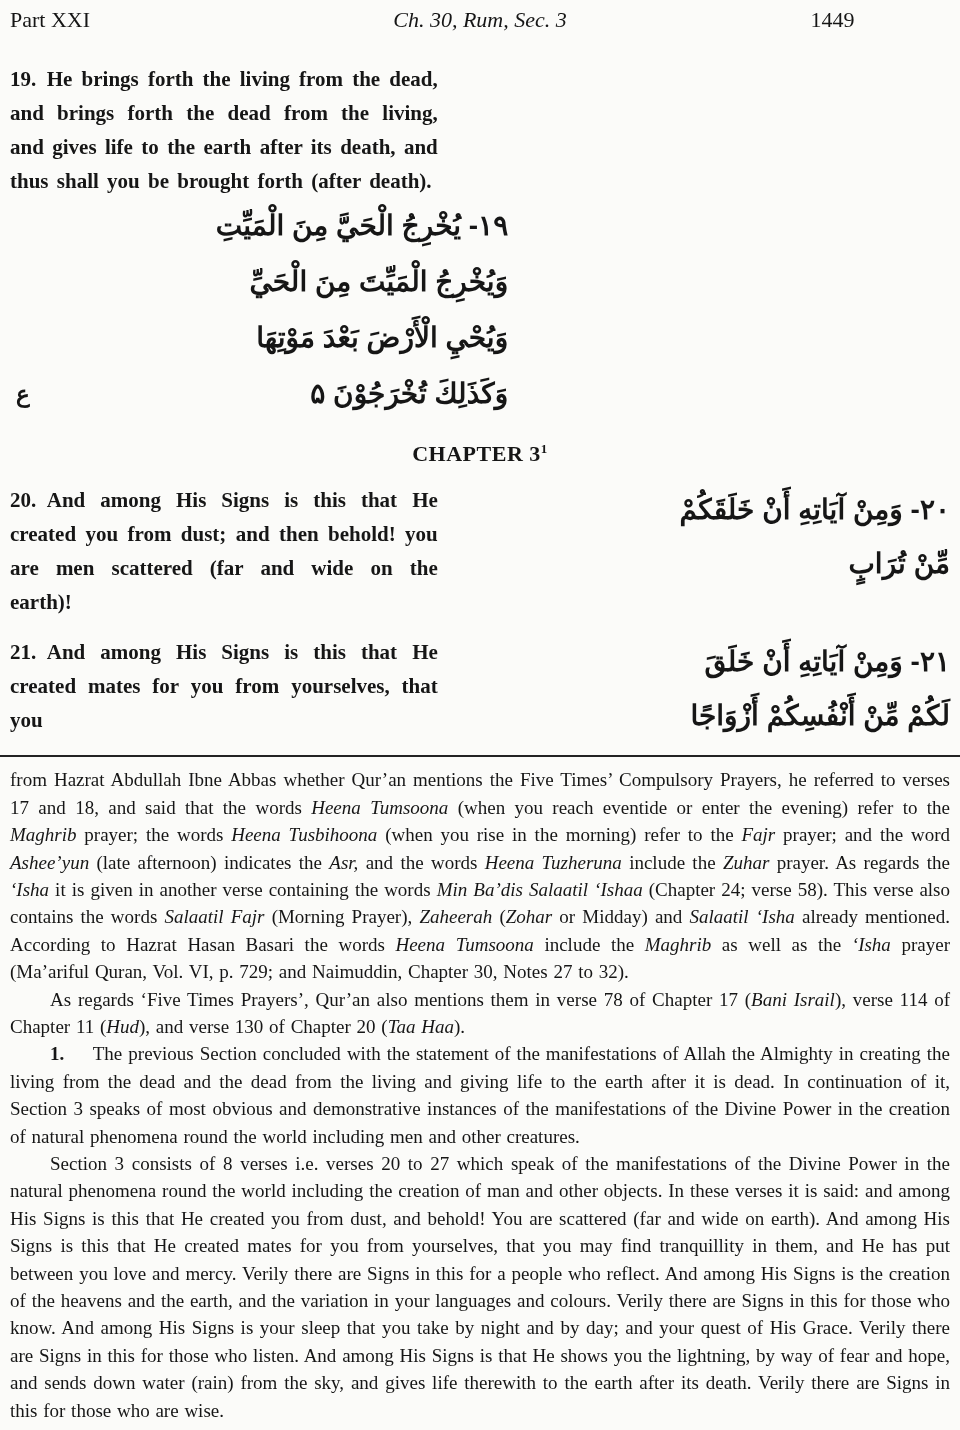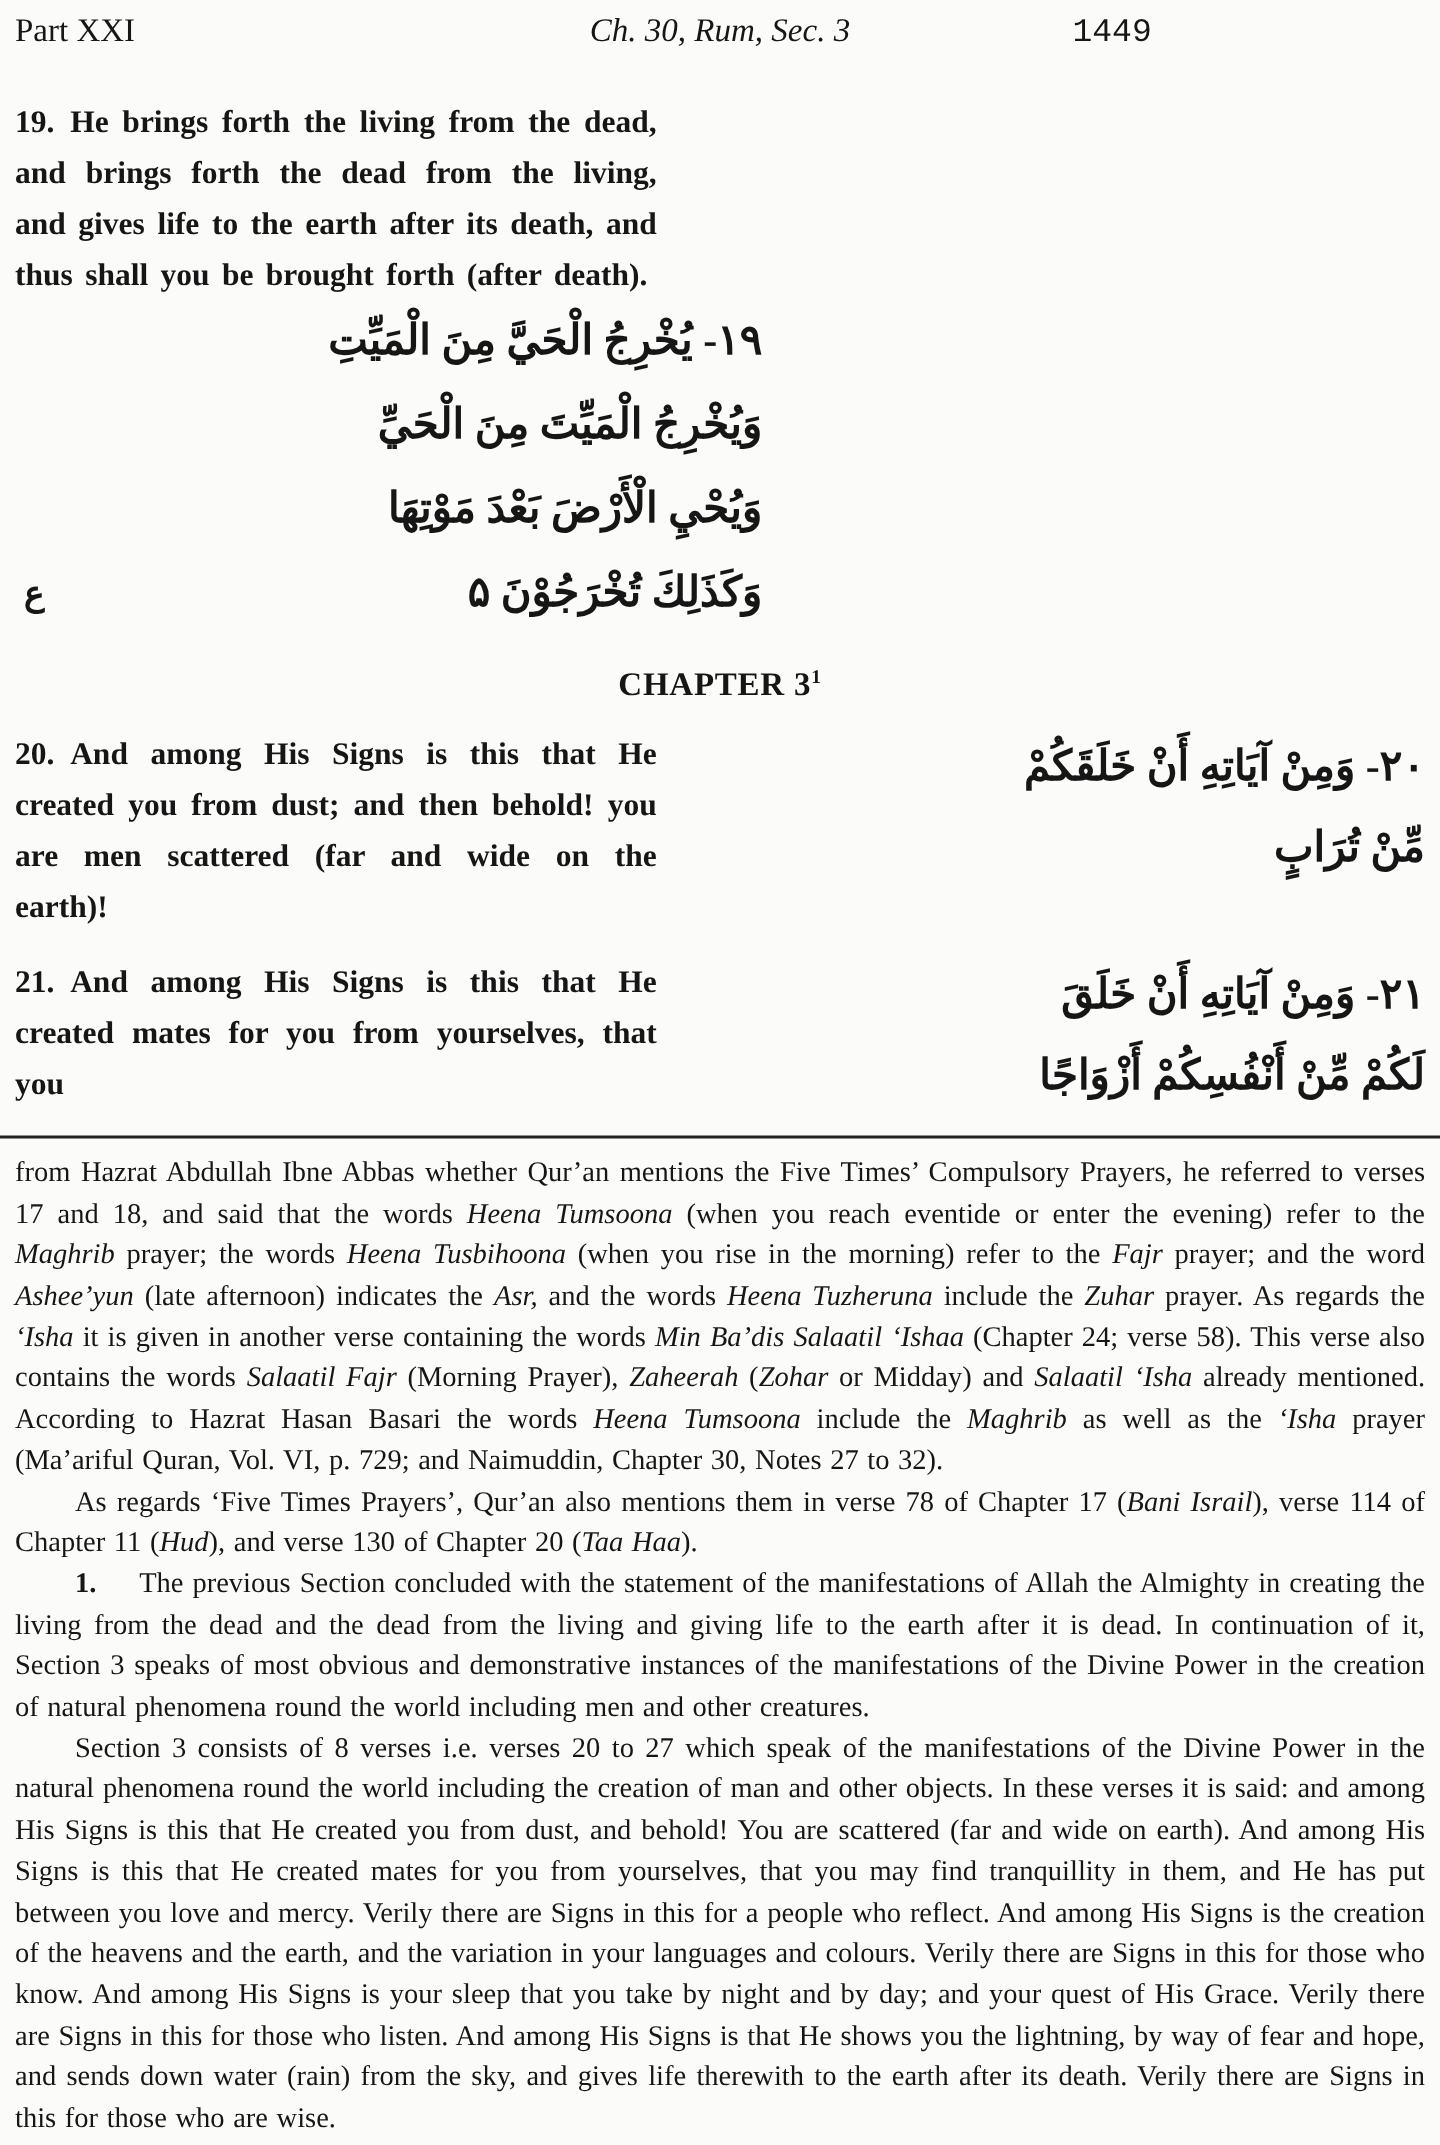--- a/index.html
+++ b/index.html
@@ -6,32 +6,32 @@
   body{
     width:960px;height:1430px;overflow:hidden;
     background:#fbfbf9;color:#161616;
     font-family:"Liberation Serif", serif;
   }
   .page{box-sizing:border-box;width:960px;height:1104px;padding:6px 10px 0;}
   
   .running-header{display:flex;align-items:baseline;font-size:22px;line-height:28px;}
   .running-header .left{flex:1;text-align:left;}
   .running-header .center{flex:2;text-align:center;font-style:italic;}
-  .running-header .right{flex:1;text-align:left;font-family:Liberation Mono, monospace;}
+  .running-header .right{flex:1;text-align:center;}
   
   .verse-row{display:flex;align-items:flex-start;}
   .verse-row .en{
     width:47%;box-sizing:border-box;padding-right:14px;
     font-weight:bold;font-size:21px;line-height:34px;
     text-align:justify;word-spacing:3px;
   }
   .verse-row .ar{
     width:53%;box-sizing:border-box;padding-left:4px;
     direction:rtl;text-align:right;
-    font-family:Liberation Serif, serif;font-weight:bold;
+    font-family:Liberation Sans, sans-serif;font-weight:bold;
     font-size:28px;
   }
   .row-v19{margin-top:28px;flex-direction:column;}
   .row-v19 .ar .ar-line{line-height:56px;}
   .row-v20 .ar .ar-line{line-height:54px;}
   .row-v21 .ar .ar-line{line-height:54px;}
   .row-v20{margin-top:14px;}
   .row-v21{margin-top:16px;}
   .ar-line-flex{display:flex;justify-content:space-between;align-items:center;}
   .ruku{font-size:23px;line-height:56px;padding-left:2px;}

